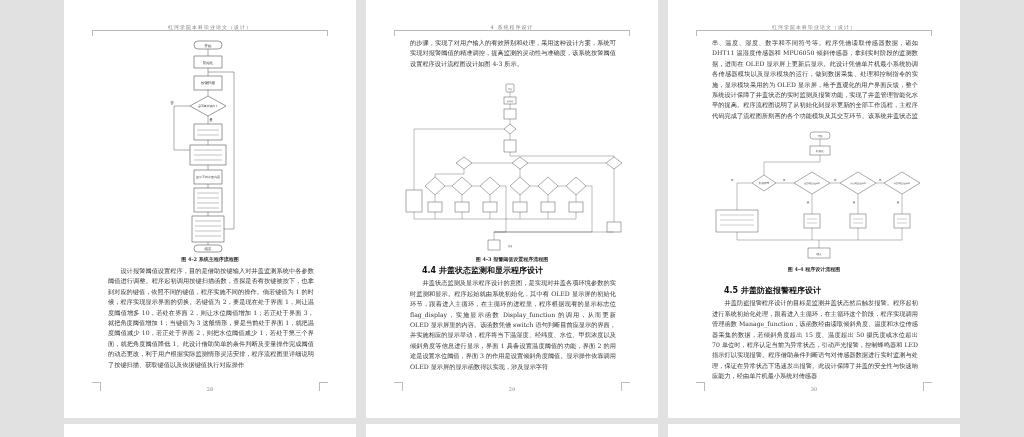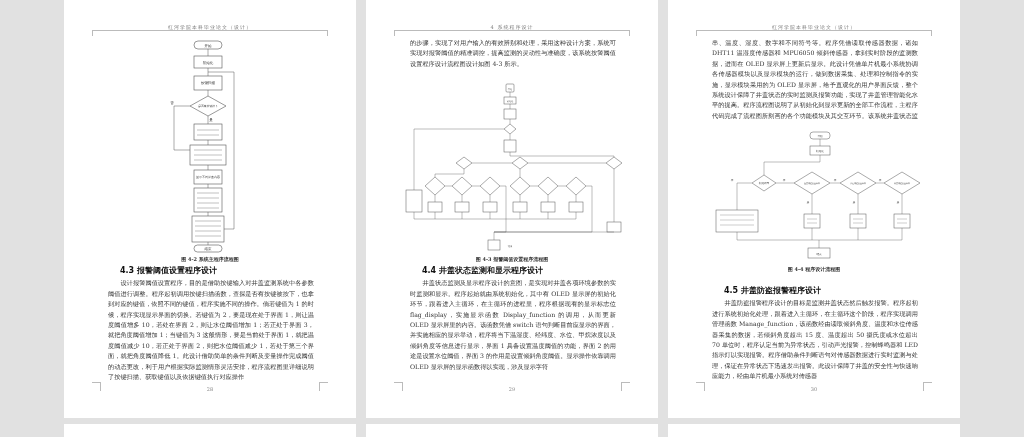--- a/index.html
+++ b/index.html
@@ -57,21 +57,20 @@
     <g stroke="#999" stroke-width="0.6">
       <path d="M33 92 H55 M33 97 H55"></path>
       <path d="M30 112 H58 M30 117 H58 M30 122 H58"></path>
       <path d="M33 155 H55 M33 160 H55 M33 165 H55 M33 170 H55"></path>
       <path d="M31 183 H57 M31 188 H57 M31 193 H57 M31 198 H57"></path>
     </g>
   </svg>
   <div class="cap" style="top:256px;">图 4-2 系统主程序流程图</div>
 
   <div class="text" style="top:266px;">
-    <div class="h2">4.3 报警阈值设置程序设计</div>
     <p style="height:104px;overflow:hidden;">设计报警阈值设置程序，目的是借助按键输入对井盖监测系统中各参数阈值进行调整。程序起初调用按键扫描函数，查探是否有按键被按下，也拿到对应的键值，依照不同的键值，程序实施不同的操作。倘若键值为 1 的时候，程序实现显示界面的切换。若键值为 2，要是现在处于界面 1，则让温度阈值增多 10，若处在界面 2，则让水位阈值增加 1；若正处于界面 3，就把角度阈值增加 1；当键值为 3 这般情形，要是当前处于界面 1，就把温度阈值减少 10，若正处于界面 2，则把水位阈值减少 1，若处于第三个界面，就把角度阈值降低 1。此设计借助简单的条件判断及变量操作完成阈值的动态更改，利于用户根据实际监测情形灵活安排，程序流程图里详细说明了按键扫描、获取键值以及依据键值执行对应操作</p>
   </div>
 
   <div class="corner c-bl"></div>
   <div class="corner c-br"></div>
   <div class="pnum">28</div>
 </div>
 
 <div class="page" style="left:366px;text-decoration:underline;">
   <div class="hdr">4 系统程序设计</div>

